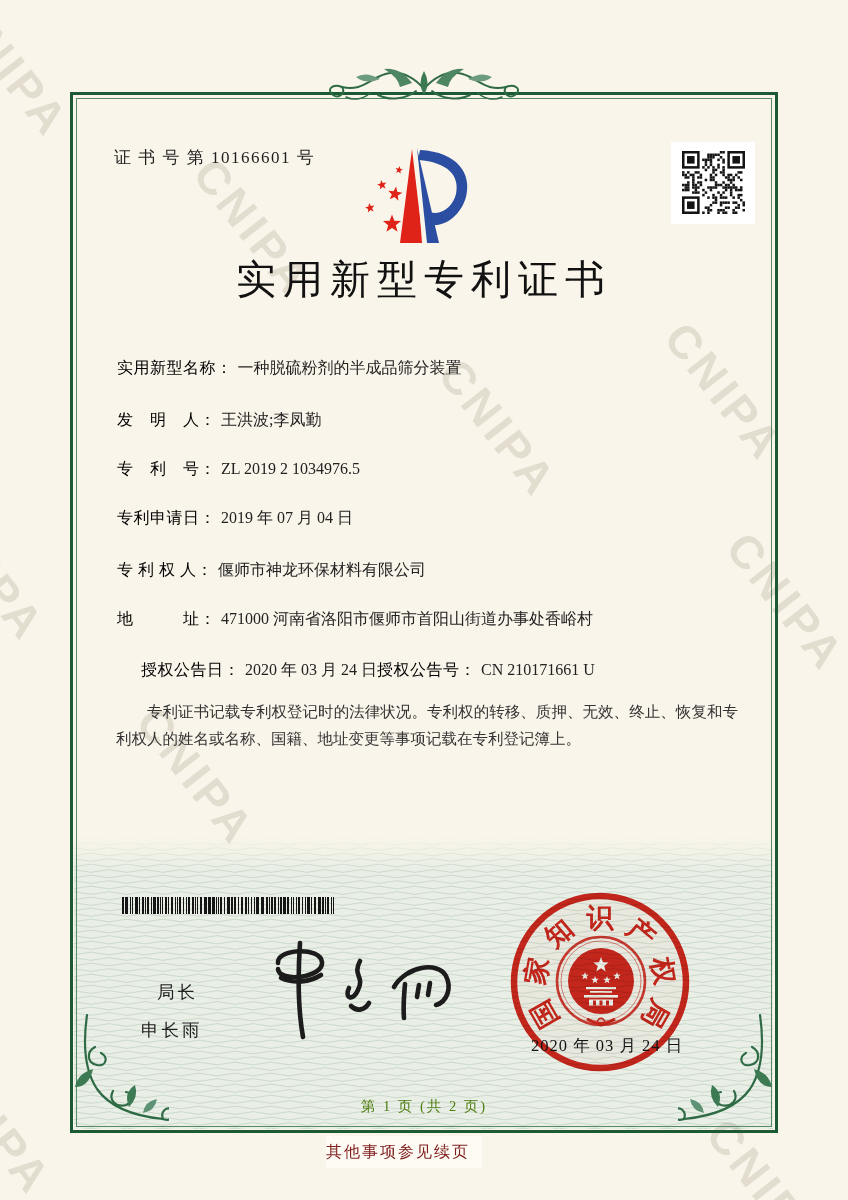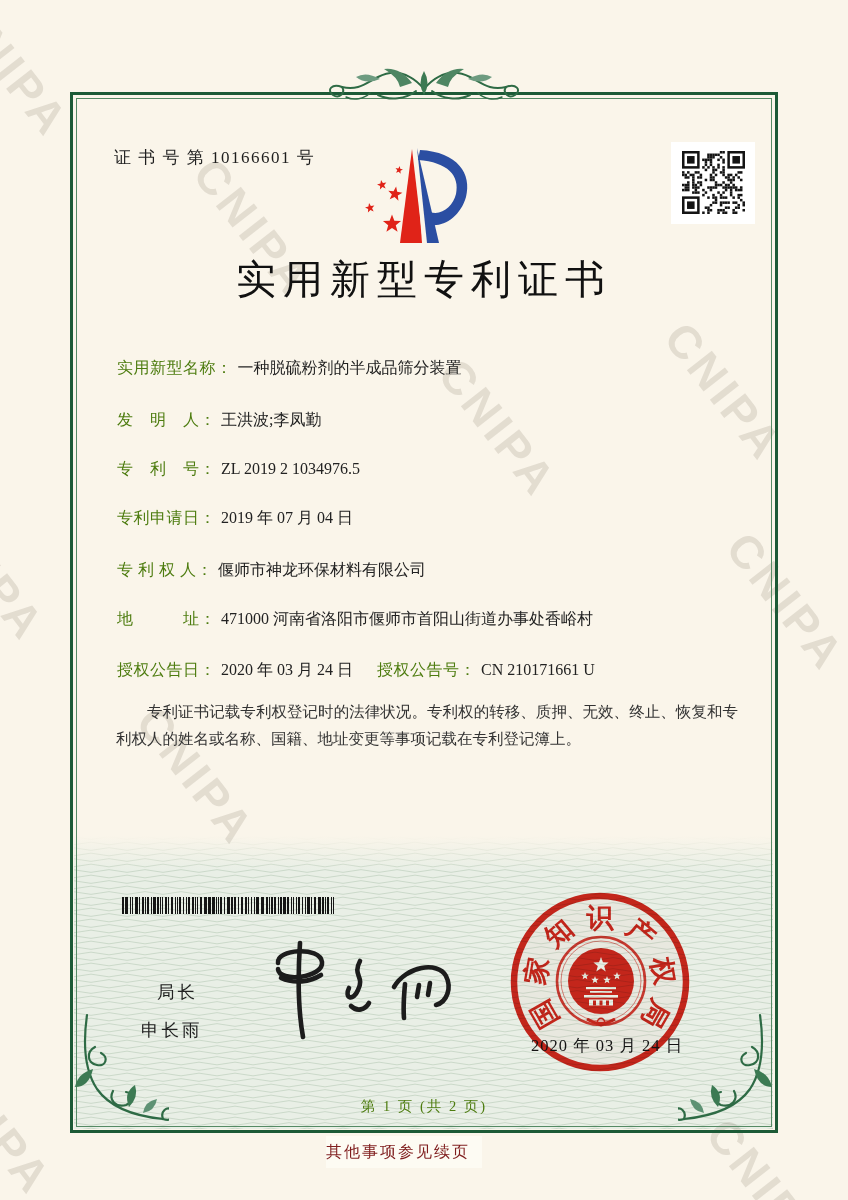--- a/index.html
+++ b/index.html
@@ -17,21 +17,21 @@
       border:1px solid #558a64;z-index:4;pointer-events:none;}
   
   .band{position:absolute;left:74px;top:836px;width:699px;height:293px;background:#e9efe6;z-index:1;}
   .band-fade{position:absolute;left:74px;top:836px;width:699px;height:34px;
       background:linear-gradient(#faf5ea,rgba(250,245,234,0));z-index:1;}
   .certno{position:absolute;left:114px;top:146px;font-size:17px;letter-spacing:1.5px;color:#1e1e1e;z-index:6;}
   .qr-patch{position:absolute;left:671px;top:142px;width:84px;height:82px;background:#ffffff;z-index:5;}
   .title{position:absolute;left:0;top:252px;width:848px;text-align:center;font-size:40px;font-weight:400;
       letter-spacing:7px;color:#111;z-index:6;}
   .row{position:absolute;left:117px;font-size:16px;white-space:nowrap;color:#303030;z-index:6;}
-  .row .lbl{letter-spacing:.5px;color:#4d7c0f;}
+  .row .lbl{letter-spacing:.5px;color:#000000;}
   .row .val{margin-left:5px;color:#222;}
   .bodytext{position:absolute;left:116px;top:698px;width:622px;font-size:15.5px;line-height:27px;
       text-align:justify;color:#333;z-index:6;}
   .bodytext p{margin:0;text-indent:2em;}
   .signer{position:absolute;left:117px;font-family:"Liberation Sans","DejaVu Sans",sans-serif;
       font-size:17.5px;letter-spacing:3px;color:#222;z-index:6;}
   .sealdate{position:absolute;left:531px;top:1035px;font-size:16.5px;letter-spacing:1px;color:#141414;z-index:8;}
   .pagenum{position:absolute;left:0;top:1097px;width:848px;text-align:center;font-size:14.5px;
       letter-spacing:2px;color:#4d7c0f;z-index:6;}
   .footnote{position:absolute;left:326px;top:1136px;width:156px;height:32px;background:#fdfbf3;
@@ -376,21 +376,21 @@
   </div>
   <div class="row" style="top:508px;">
     <span class="lbl">专利申请日：</span><span class="val">2019 年 07 月 04 日</span>
   </div>
   <div class="row" style="top:560px;">
     <span class="lbl">专 利 权 人：</span><span class="val">偃师市神龙环保材料有限公司</span>
   </div>
   <div class="row" style="top:609px;">
     <span class="lbl">地　　　址：</span><span class="val">471000 河南省洛阳市偃师市首阳山街道办事处香峪村</span>
   </div>
-  <div class="row" style="top:660px;">
+  <div class="row" style="top:660px;margin-left:24px;">
     <span class="lbl">授权公告日：</span><span class="val">2020 年 03 月 24 日</span>
   </div>
   <div class="row" style="top:660px;left:377px;">
     <span class="lbl">授权公告号：</span><span class="val">CN 210171661 U</span>
   </div>
 
   <div class="bodytext">
     <p>专利证书记载专利权登记时的法律状况。专利权的转移、质押、无效、终止、恢复和专利权人的姓名或名称、国籍、地址变更等事项记载在专利登记簿上。</p>
   </div>
 

